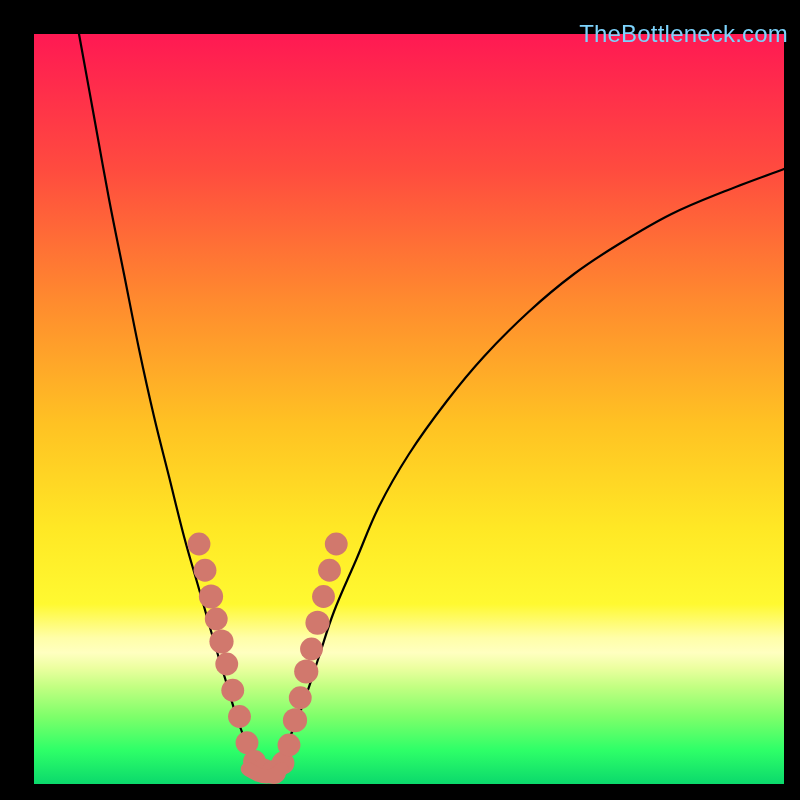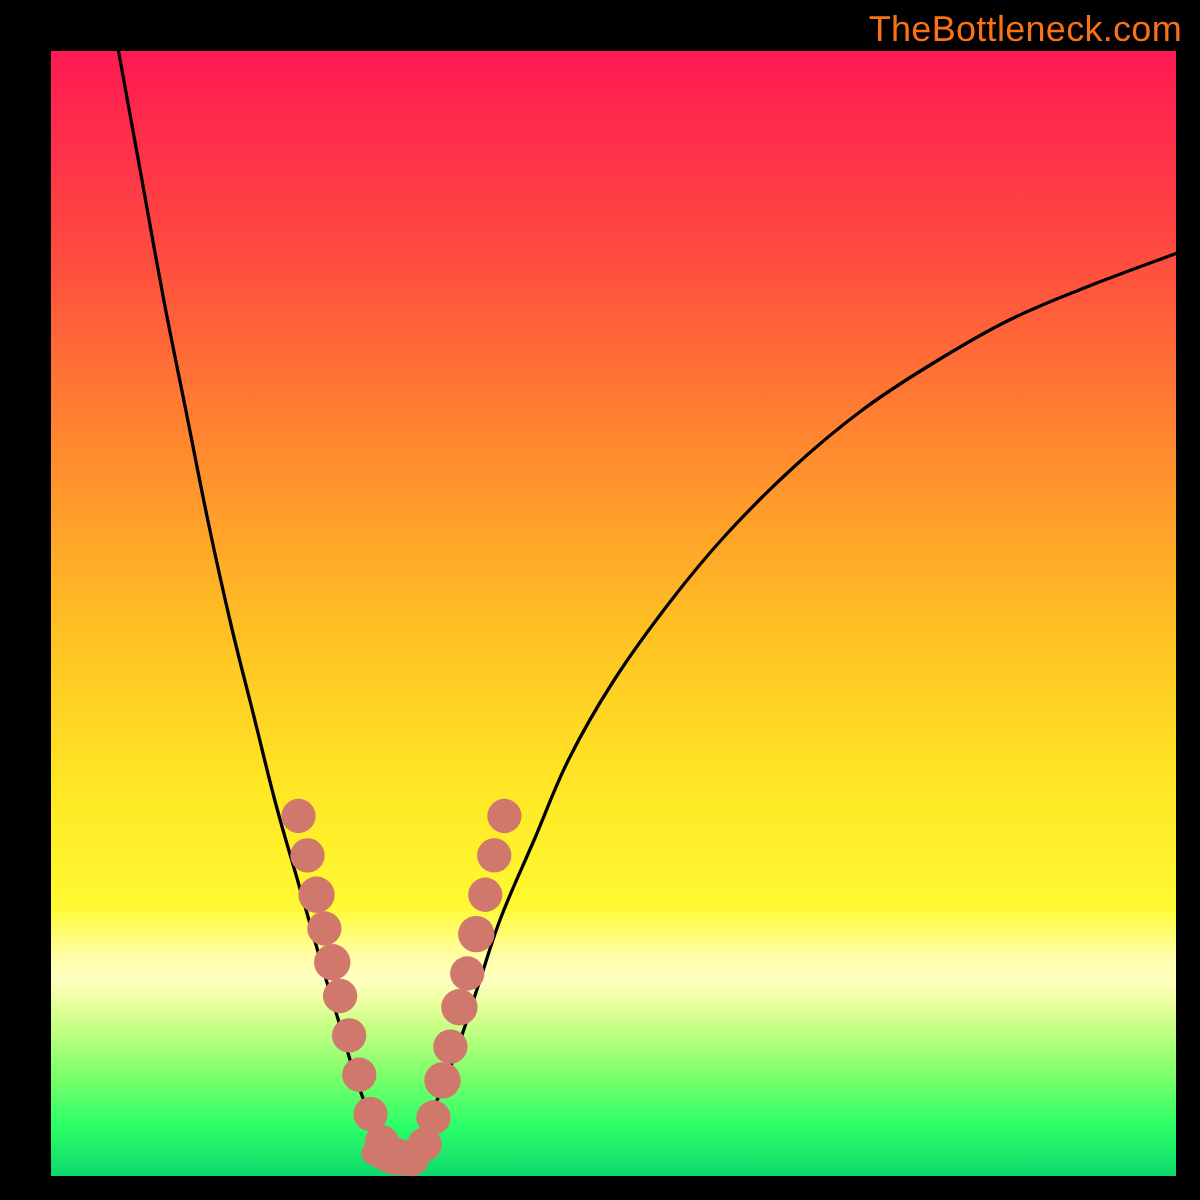--- a/index.html
+++ b/index.html
@@ -38,23 +38,23 @@
       #ffffc0 82.5%,
       #ecffa0 84.5%,
       #c3ff82 87%,
       #7eff6a 91%,
       #2eff68 95.5%,
       #0bd96c 100%
     );
   }
   .watermark {
     position: absolute;
-    top: 6px;
+    top: 20px;
     right: 12px;
-    color: #f97316;
+    color: #7dd3fc;
     font-size: 24px;
     font-weight: 400;
     letter-spacing: 0.2px;
     user-select: none;
   }
   svg.curves {
     position: absolute;
     left: 0;
     top: 0;
     width: 750px;

